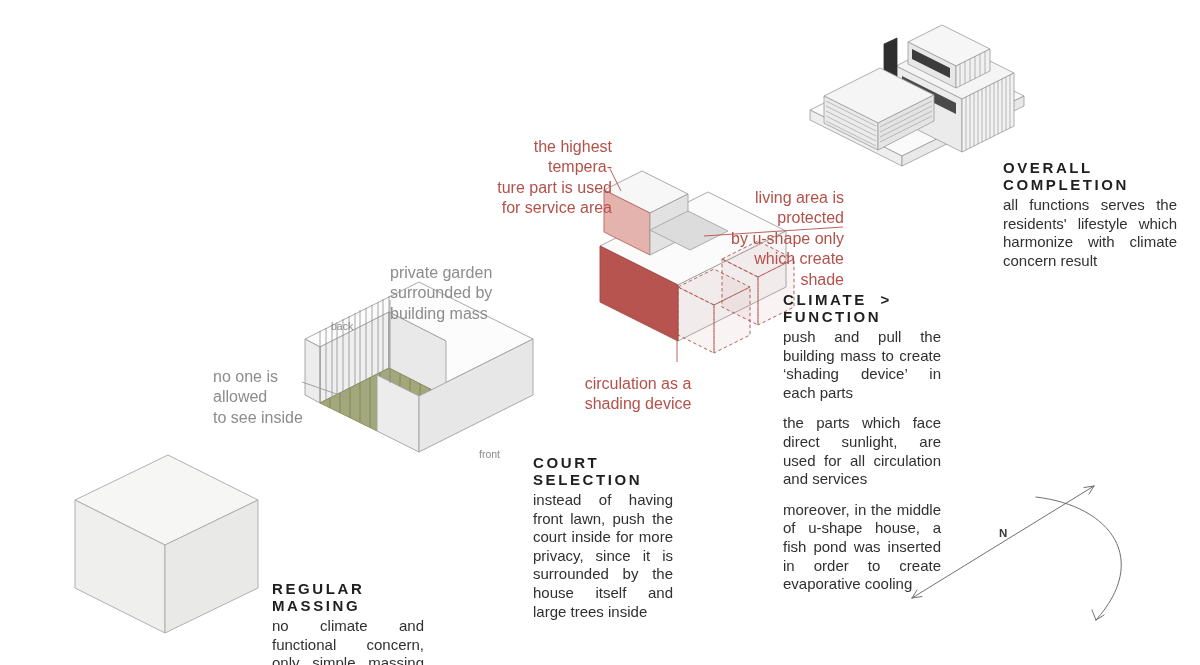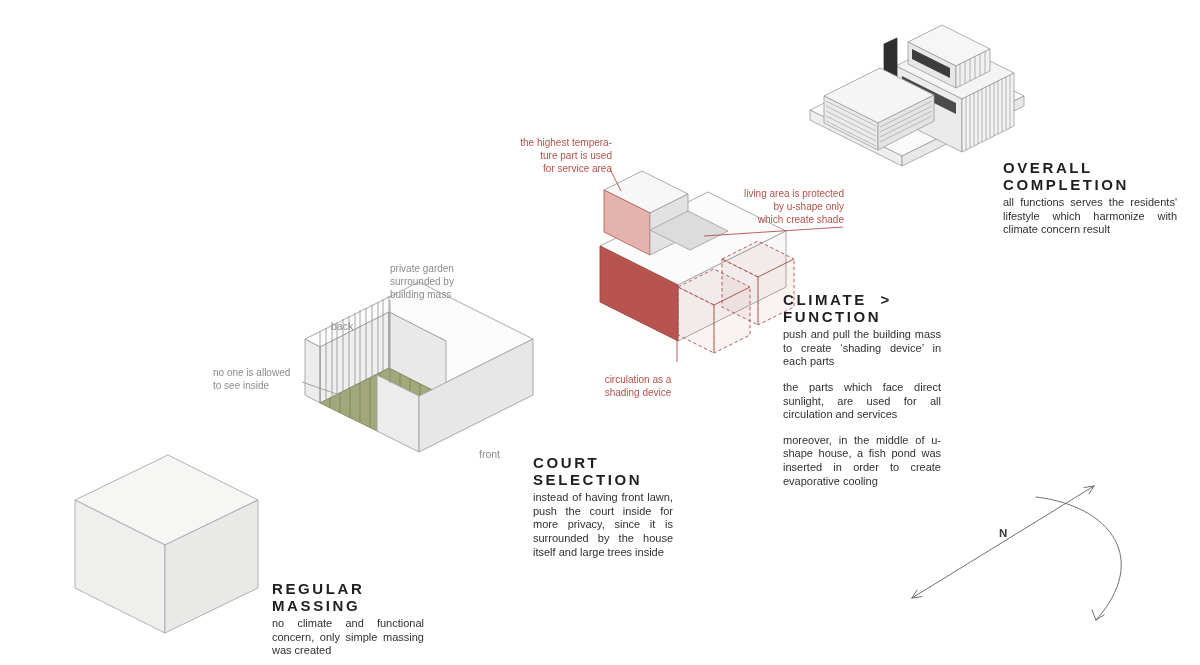--- a/index.html
+++ b/index.html
@@ -1,23 +1,23 @@
 <!DOCTYPE html>
 <html><head>
 <meta charset="utf-8">
 <style>
   html,body{margin:0;padding:0;background:#ffffff;}
   #canvas{position:relative;width:1200px;height:665px;background:#ffffff;overflow:hidden;
           font-family:"Liberation Sans",sans-serif;}
   #drawing{position:absolute;left:0;top:0;}
   .txt{position:absolute;}
   .heading{font-size:15px;font-weight:bold;color:#1f1f1f;letter-spacing:2.6px;word-spacing:7px;margin-bottom:3px;}
-  .body{font-size:11px;line-height:1.24;color:#303030;text-align:justify;}
+  .body{font-size:15px;line-height:1.24;color:#303030;text-align:justify;}
   .body p{margin:0 0 12px 0;}
-  .ann{font-size:10px;line-height:1.28;}
+  .ann{font-size:16px;line-height:1.28;}
   .ann-red{color:#b4504a;}
   .ann-gray{color:#8c8c8c;}
   .small-label{font-size:10.5px;color:#8c8c8c;}
   .north-label{font-size:11.5px;font-weight:bold;color:#3a3a3a;}
 </style>
 </head>
 <body>
 
 <div id="canvas">
 

